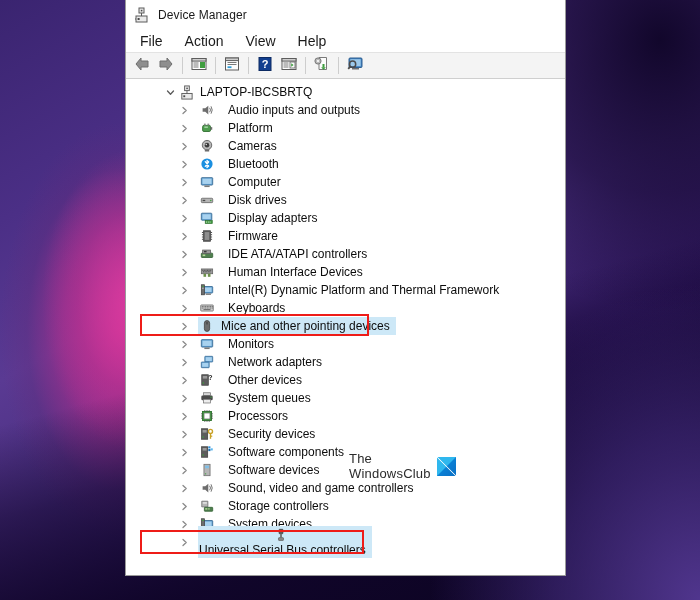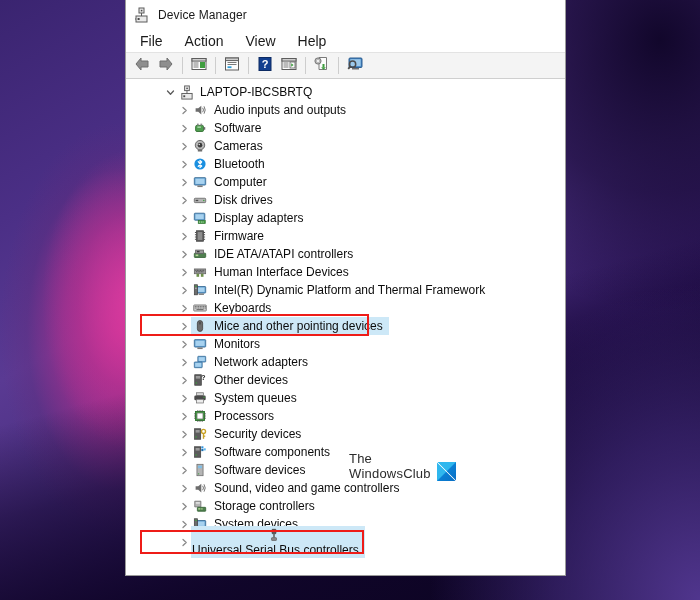--- a/index.html
+++ b/index.html
@@ -127,41 +127,41 @@
     color: #6b6b6b;
   }
   .tree-row .node-icon {
     width: 16px; height: 16px; flex: 0 0 auto;
     margin-right: 6px;
     display: flex; align-items: center; justify-content: center;
   }
   .tree-row .node-label { padding-right: 3px; }
 
   .lvl0 { padding-left: 8px; }
-  .lvl1 { padding-left: 22px; }
+  .lvl1 { padding-left: 22px; gap: 7px; }
 
   .tree-row.selected .sel-wrap {
     background: #cde8f7;
     padding: 1px 3px 1px 1px;
     margin-left: -1px;
   }
 
   
   .redbox {
     position: absolute;
     border: 2px solid #ee1c18;
     pointer-events: none;
     box-sizing: border-box;
   }
 
   
   .watermark {
     position: absolute;
     left: 223px; top: 372px;
-    display: flex; align-items: flex-end;
+    display: flex; align-items: center;
     pointer-events: none;
   }
   .watermark .wm-text {
     font-size: 13px; line-height: 15px; color: #2b2b2b;
     letter-spacing: .2px;
   }
   .watermark .wm-logo {
     width: 19px; height: 19px; margin-left: 6px; margin-top: 1px;
     background: linear-gradient(135deg, #2fb7ee 0%, #2fb7ee 48%, #0a7fd4 52%, #0a6fc4 100%);
     position: relative;
@@ -350,21 +350,21 @@
         </span>
         <span class="node-icon">
           <svg width="14" height="14" viewBox="0 0 16 16">
             <rect x="3" y="5" width="9" height="7" rx="1.5" fill="#4f9d4f" stroke="#2f6e2f" stroke-width="1"></rect>
             <rect x="12" y="7" width="2" height="3" fill="#6d6d6d"></rect>
             <rect x="4.5" y="3" width="2" height="2" fill="#8a8a8a"></rect>
             <rect x="8.5" y="3" width="2" height="2" fill="#8a8a8a"></rect>
             <path d="M5 7 L9 7" stroke="#cdeccd" stroke-width="1.2"></path>
           </svg>
         </span>
-        <span class="node-label">Software</span>
+        <span class="node-label">Platform</span>
       </div>
 
       <div class="tree-row lvl1">
         <span class="chev">
           <svg width="9" height="9" viewBox="0 0 9 9">
               <path d="M3 1.5 L6.2 4.5 L3 7.5" fill="none" stroke="#8a8a8a" stroke-width="1.3" stroke-linecap="round" stroke-linejoin="round"></path>
             </svg>
         </span>
         <span class="node-icon">
           <svg width="14" height="14" viewBox="0 0 16 16">

